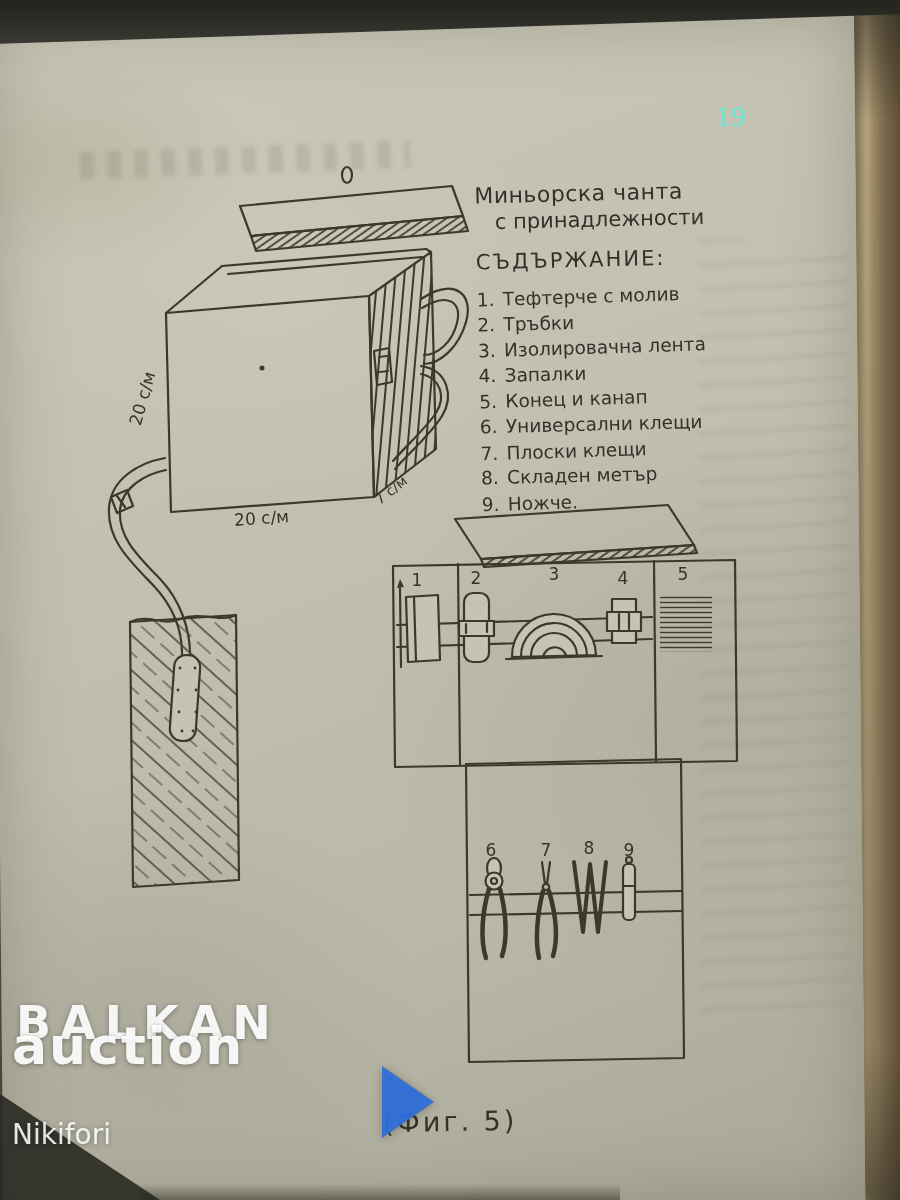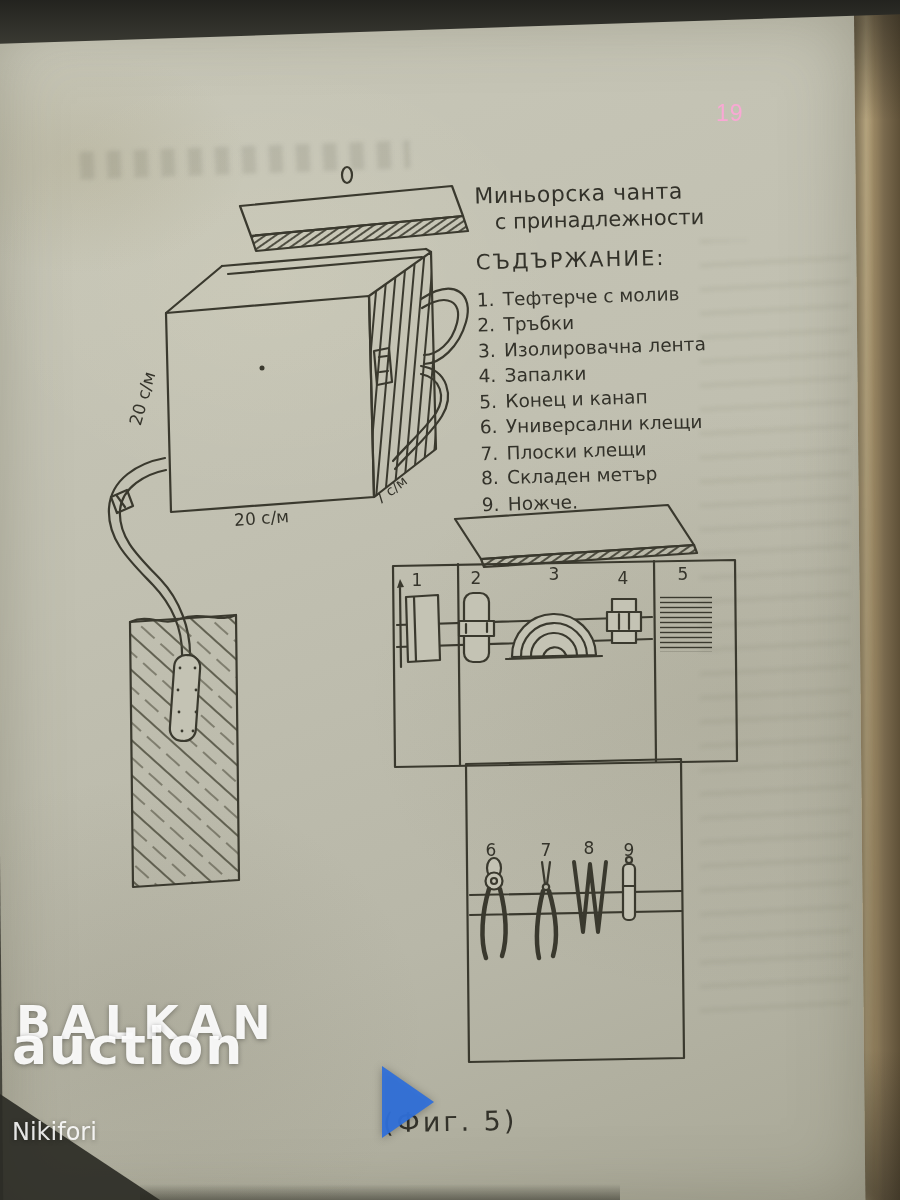--- a/index.html
+++ b/index.html
@@ -38,36 +38,36 @@
   #corner-wedge{position:absolute;left:0;top:1094px;width:160px;height:106px;z-index:5;
     clip-path:polygon(0 0,100% 100%,0 100%);background:#2b2b25;opacity:.92}
   #bottom-shadow{position:absolute;left:140px;top:1184px;width:480px;height:16px;z-index:5;
     background:linear-gradient(to bottom,rgba(0,0,0,0),rgba(40,40,32,.5));}
 
   
   #fig{position:absolute;left:0;top:0;width:900px;height:1200px;z-index:3}
 
   
   .handtext{color:#33322a}
-  #page-number{left:716px;top:100px;z-index:3;font-family:Liberation Sans, sans-serif;font-size:23px;color:#f9a8d4;letter-spacing:1px}
+  #page-number{left:716px;top:100px;z-index:3;font-family:Liberation Serif, serif;font-size:29px;color:#5eead4;letter-spacing:1px}
   #info{left:478px;top:180px;width:280px;z-index:3;transform:rotate(-1.4deg)}
   #info .t1{font-size:22px;letter-spacing:.5px}
   #info .t2{font-size:21px;padding-left:20px;margin-top:2px}
   #info .heading{font-size:21px;letter-spacing:2px;margin-top:16px}
   #items{margin-top:12px}
   #items .row{display:flex;font-size:18.5px;line-height:25.6px}
   #items .row:nth-child(odd){transform:rotate(-.4deg)}
   #items .num{width:26px}
   #caption{left:383px;top:1106px;z-index:3;font-size:27px;letter-spacing:3px;transform:rotate(-1deg)}
 
   
   .wm{position:absolute;z-index:6;color:rgba(255,255,255,.93);text-shadow:0 1px 5px rgba(0,0,0,.35)}
   #wm-top{left:16px;top:996px;font-size:46px;font-weight:600;letter-spacing:9px}
   #wm-big{left:12px;top:1016px;font-size:52px;font-weight:700;letter-spacing:2px}
-  #wm-user{left:12px;top:1118px;font-size:24px;font-weight:500;color:rgba(255,255,255,.88)}
+  #wm-user{left:12px;top:1118px;font-size:28px;font-weight:500;color:rgba(255,255,255,.88)}
   #wm-triangle{position:absolute;left:382px;top:1066px;width:0;height:0;z-index:6;
     border-top:36px solid rgba(0,0,0,0);border-bottom:36px solid rgba(0,0,0,0);
     border-left:52px solid rgba(47,111,216,.95);filter:drop-shadow(0 1px 4px rgba(0,0,0,.3))}
 
   svg text{font-family:"DejaVu Sans",sans-serif}
 </style>
 </head>
 <body>
 
 <div id="photo">

